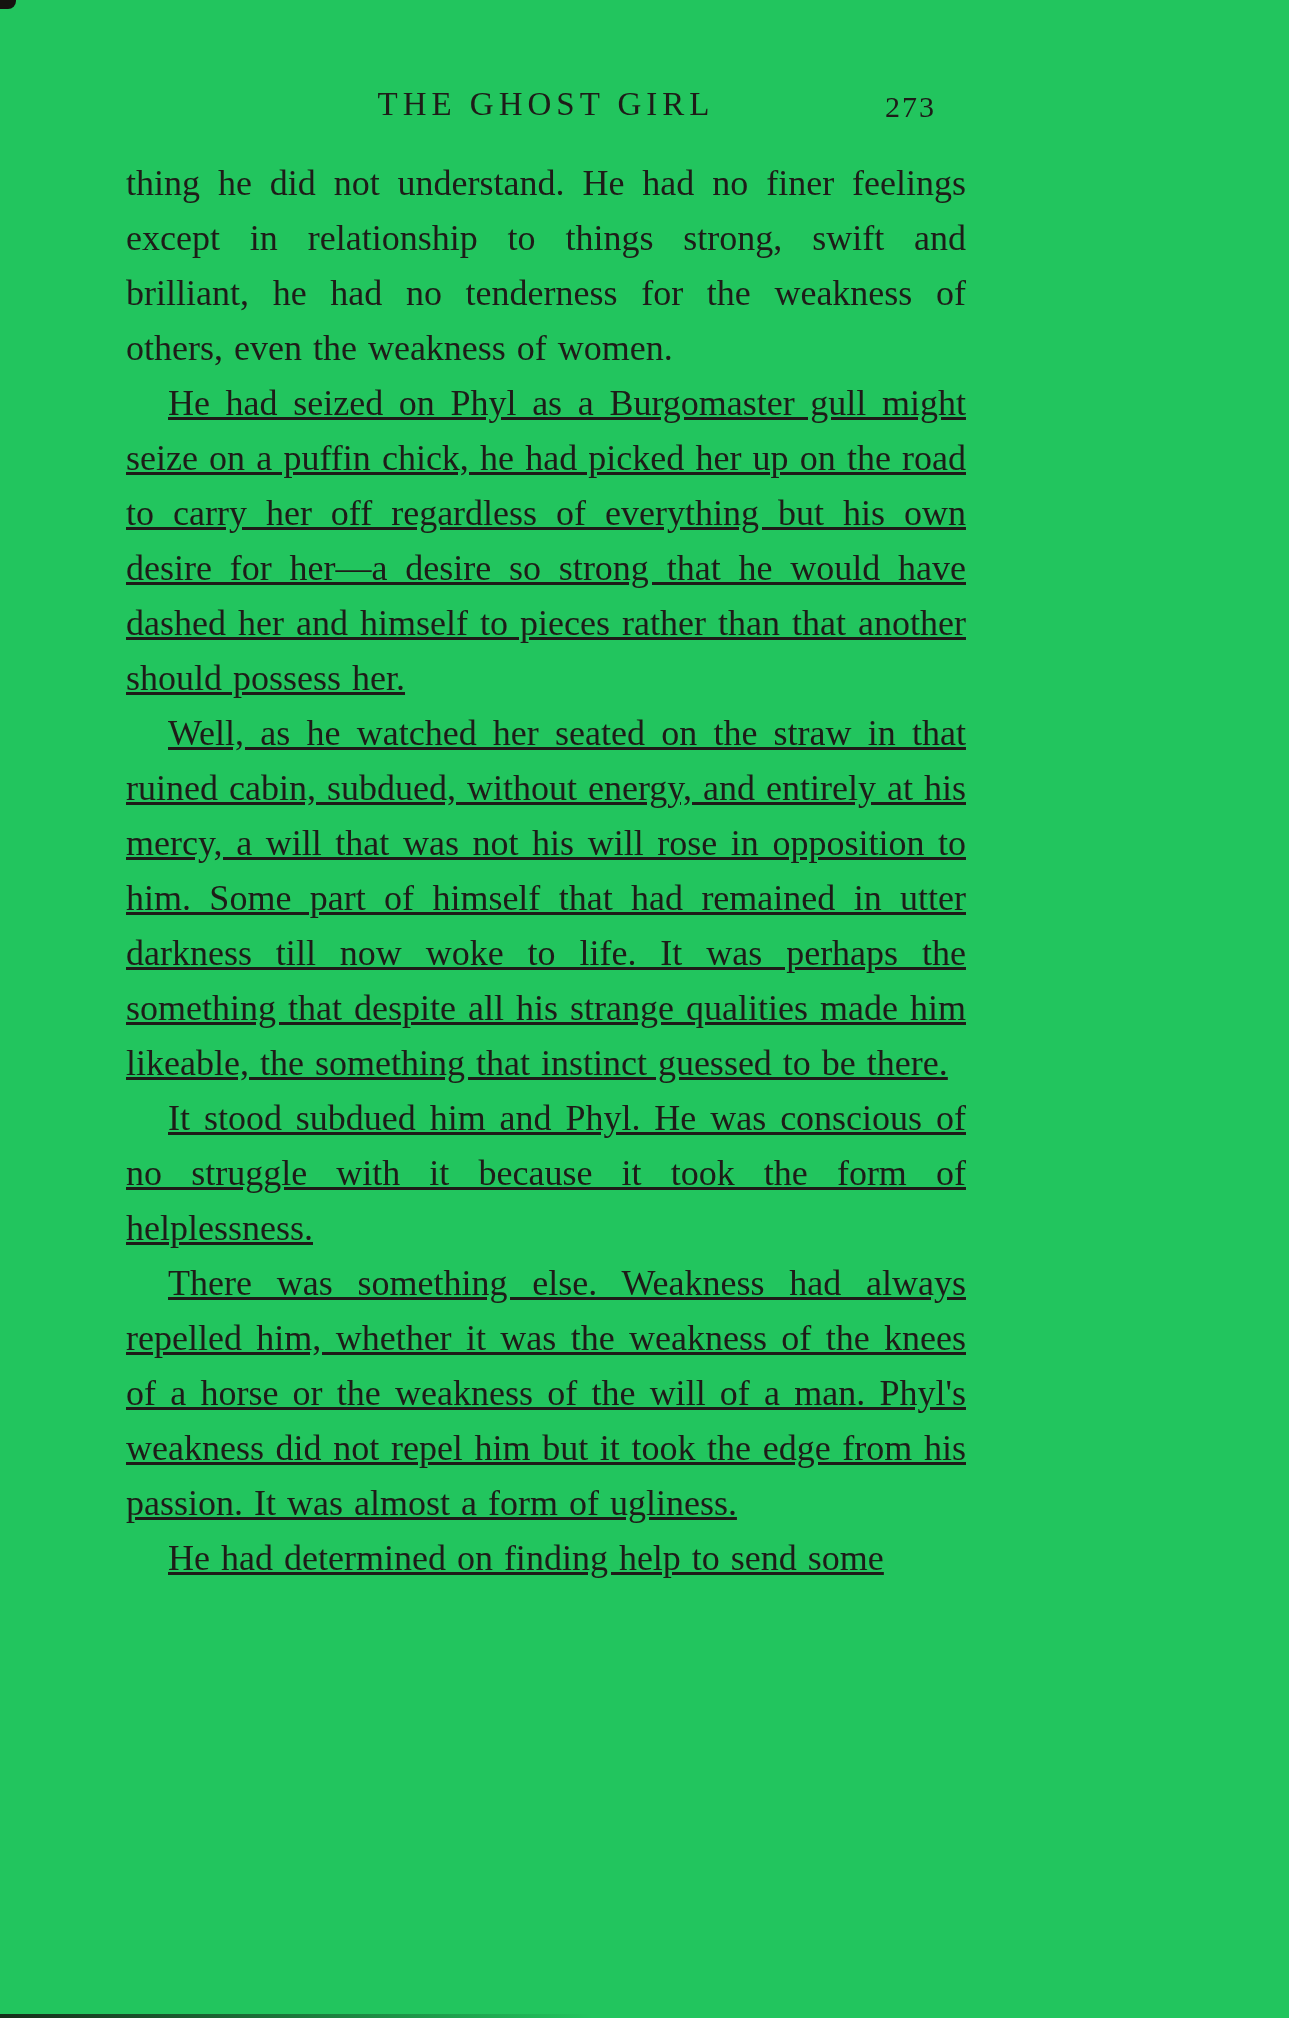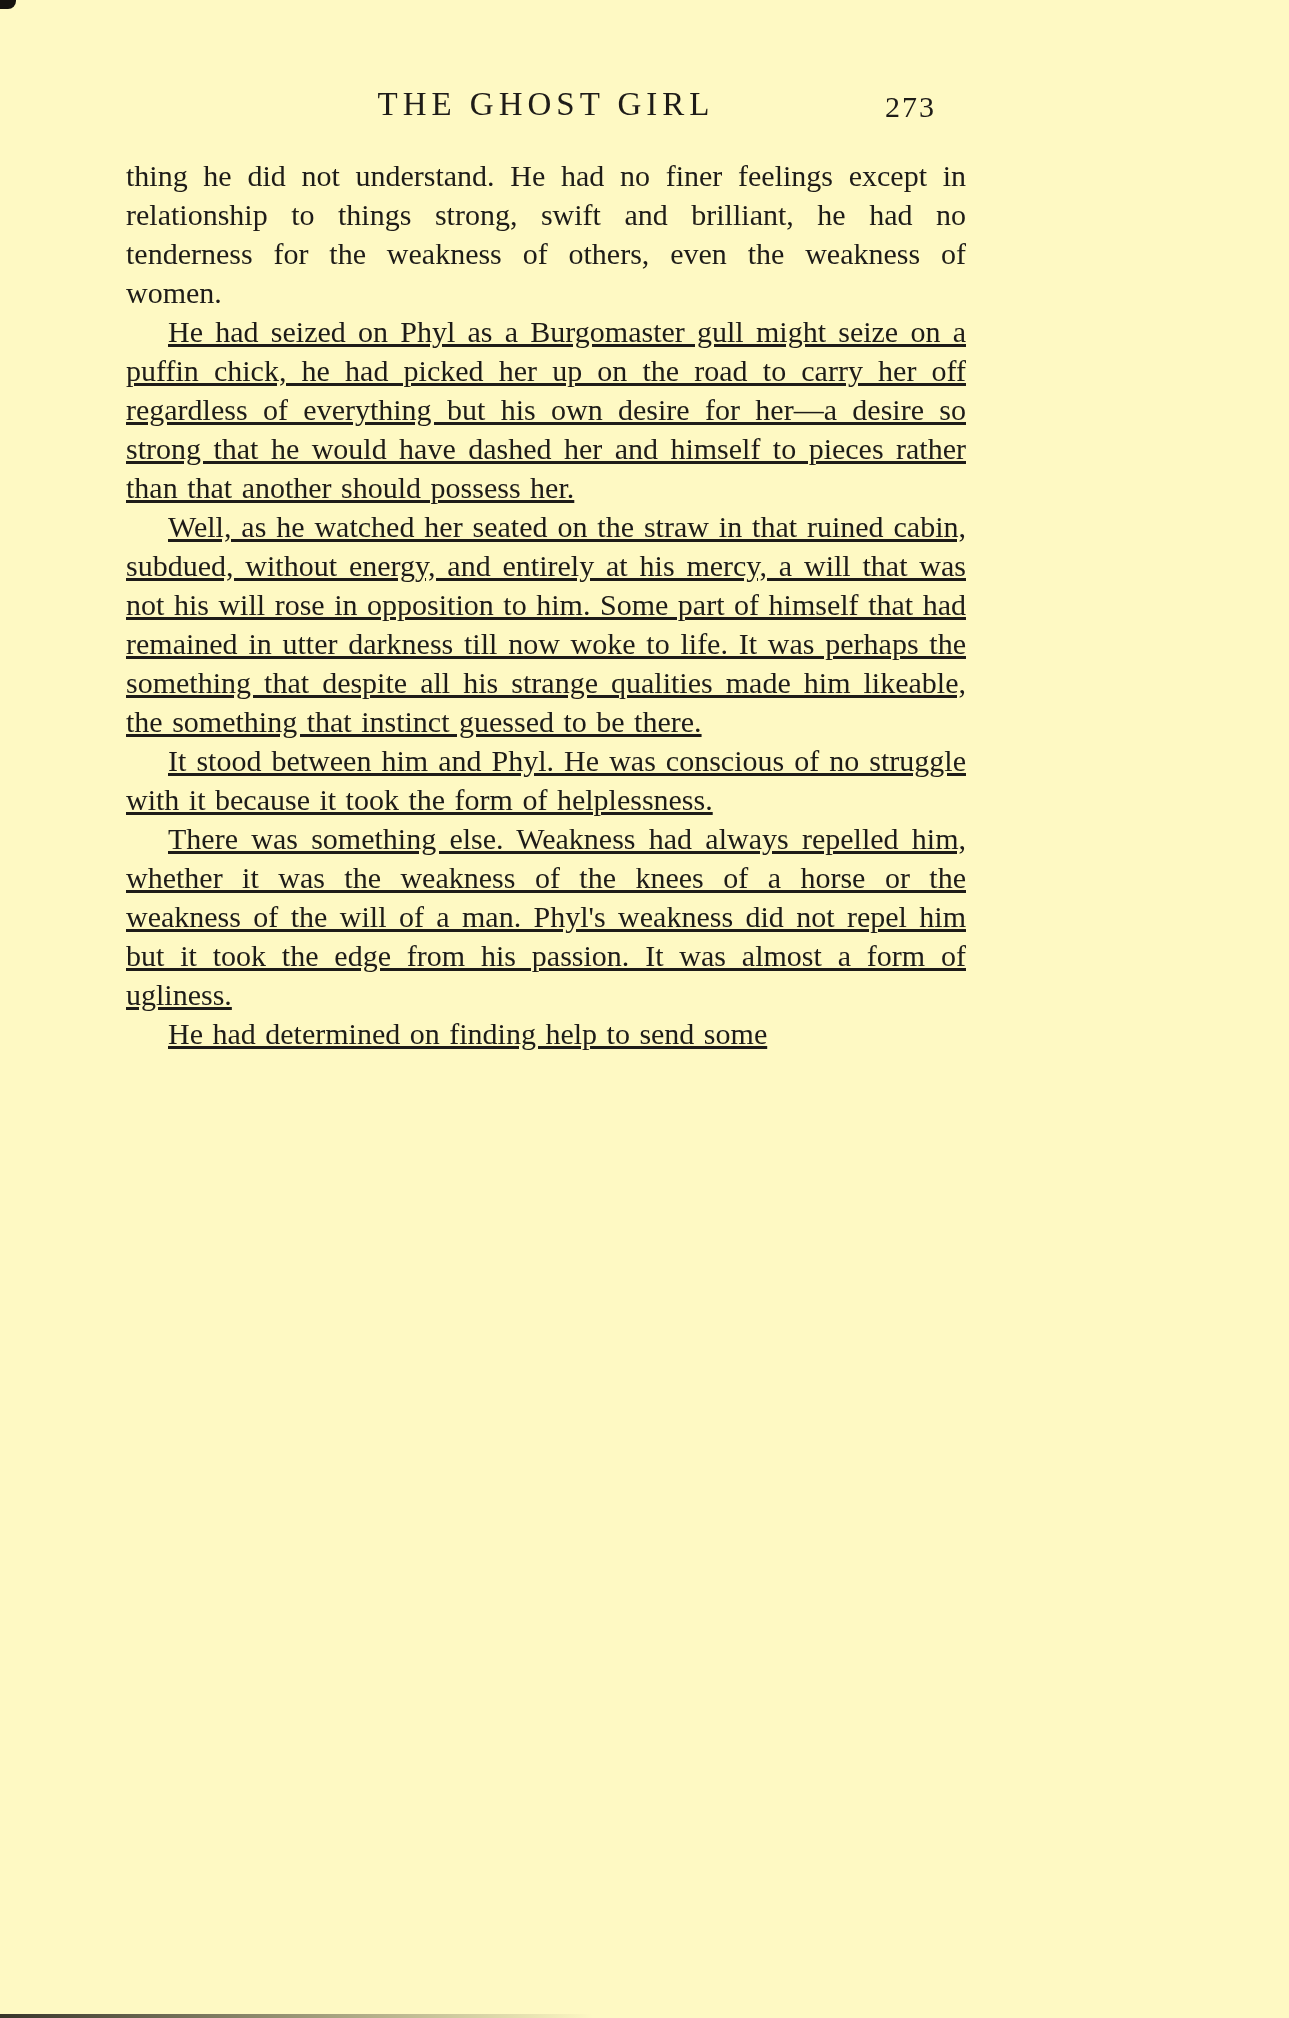--- a/index.html
+++ b/index.html
@@ -5,21 +5,21 @@
   html, body {
     margin: 0;
     padding: 0;
     background: #e8e6e0;
   }
   .page {
     position: relative;
     width: 1289px;
     height: 2018px;
     margin: 0 auto;
-    background: #fef9c3;
+    background: #22c55e;
     overflow: hidden;
     font-family: "Liberation Serif", "DejaVu Serif", serif;
     color: #1e1c18;
   }
   
   .artifact-top-left {
     position: absolute;
     top: 0;
     left: 0;
     width: 16px;
@@ -54,22 +54,22 @@
     white-space: nowrap;
   }
   .page-number {
     position: absolute;
     right: 30px;
     top: 4px;
     font-size: 30px;
     letter-spacing: 2px;
   }
   .text-block {
-    font-size: 30px;
-    line-height: 39px;
+    font-size: 36px;
+    line-height: 55px;
     text-align: justify;
     word-spacing: 2px;
   }
   .para {
     margin: 0;
     padding: 0;
   }
   .para.indent {
     text-indent: 42px;
     text-decoration: underline;
@@ -85,18 +85,18 @@
   <div class="content">
     <header class="page-header">
       <span class="running-title">THE GHOST GIRL</span>
       <span class="page-number">273</span>
     </header>
 
     <main class="text-block" id="text-block">
         <p class="para">thing he did not understand. He had no finer feelings except in relationship to things strong, swift and brilliant, he had no tenderness for the weakness of others, even the weakness of women.</p>
         <p class="para indent">He had seized on Phyl as a Burgomaster gull might seize on a puffin chick, he had picked her up on the road to carry her off regardless of everything but his own desire for her—a desire so strong that he would have dashed her and himself to pieces rather than that another should possess her.</p>
         <p class="para indent">Well, as he watched her seated on the straw in that ruined cabin, subdued, without energy, and entirely at his mercy, a will that was not his will rose in opposition to him. Some part of himself that had remained in utter darkness till now woke to life. It was perhaps the something that despite all his strange qualities made him likeable, the something that instinct guessed to be there.</p>
-        <p class="para indent">It stood between him and Phyl. He was conscious of no struggle with it because it took the form of helplessness.</p>
+        <p class="para indent">It stood subdued him and Phyl. He was conscious of no struggle with it because it took the form of helplessness.</p>
         <p class="para indent">There was something else. Weakness had always repelled him, whether it was the weakness of the knees of a horse or the weakness of the will of a man. Phyl's weakness did not repel him but it took the edge from his passion. It was almost a form of ugliness.</p>
         <p class="para indent">He had determined on finding help to send some</p>
       </main>
   </div>
 </div>
 
 </body></html>

